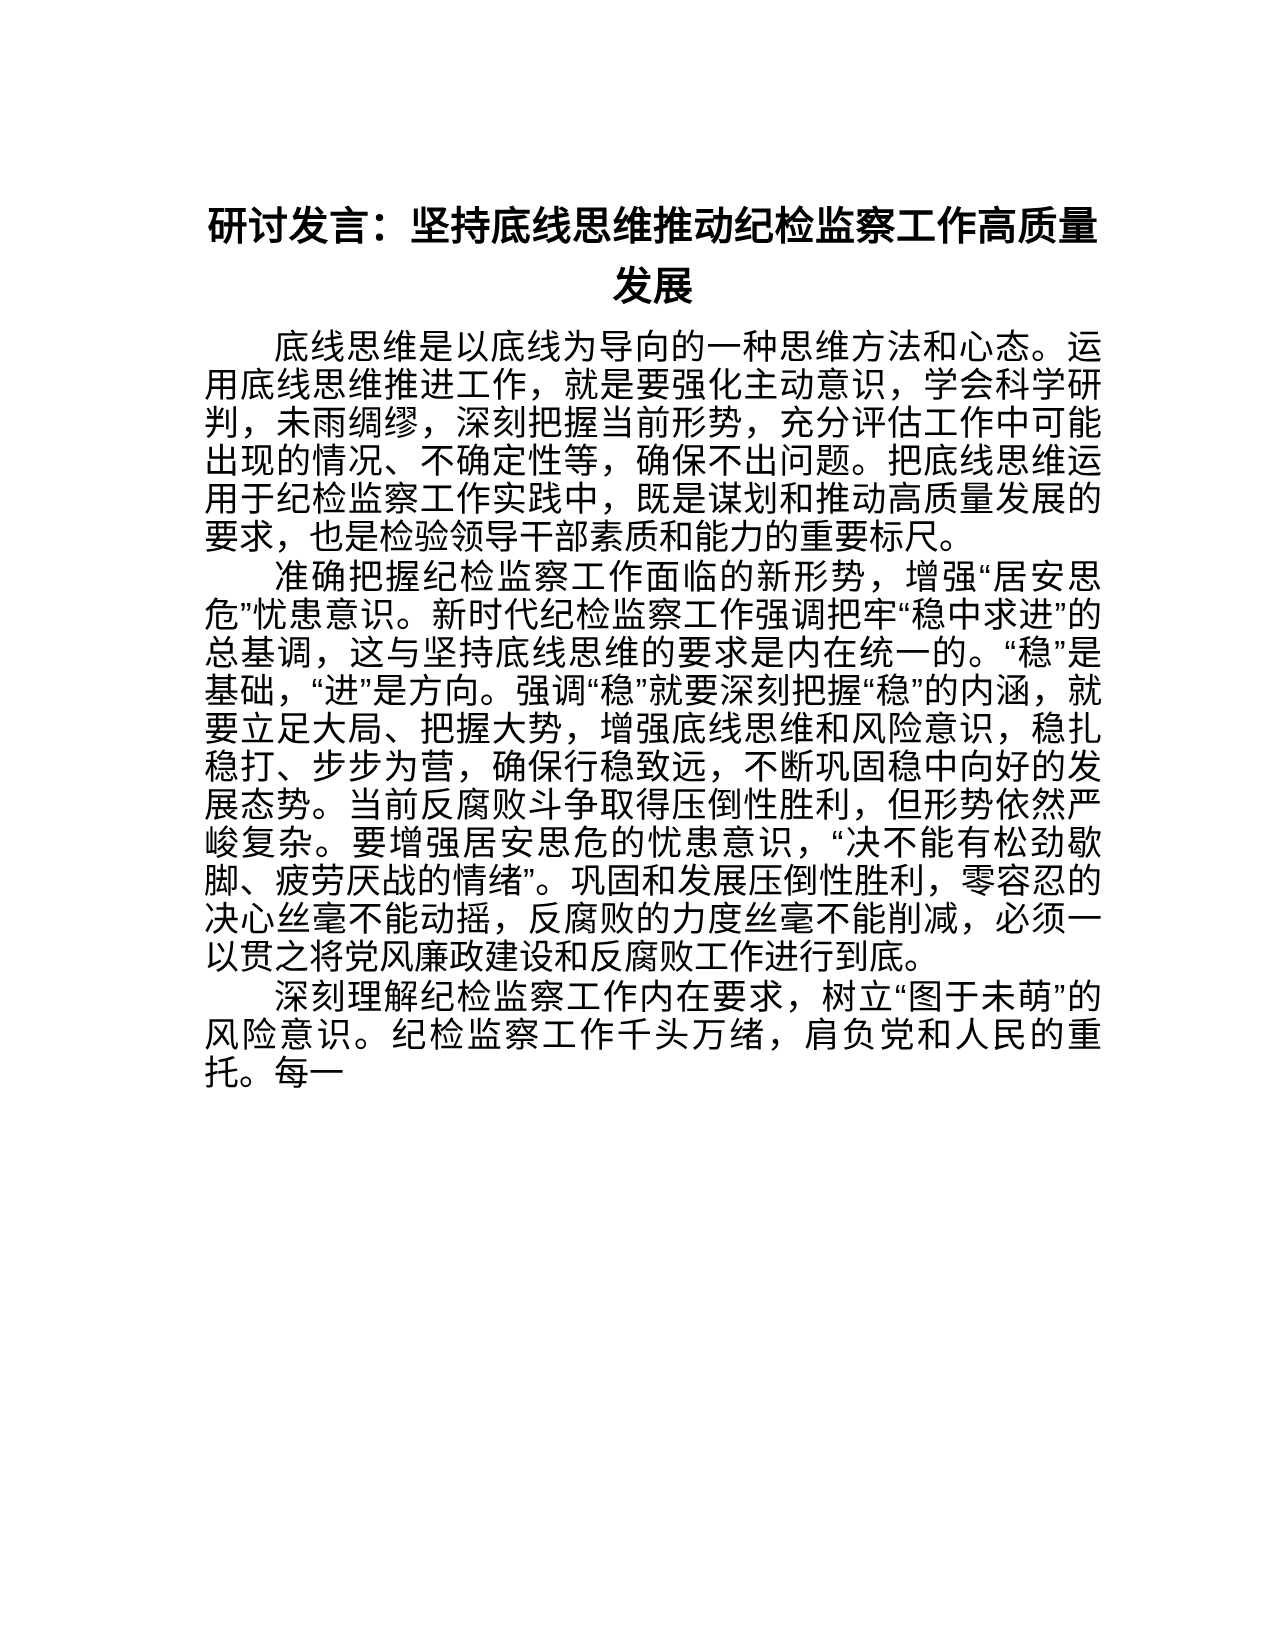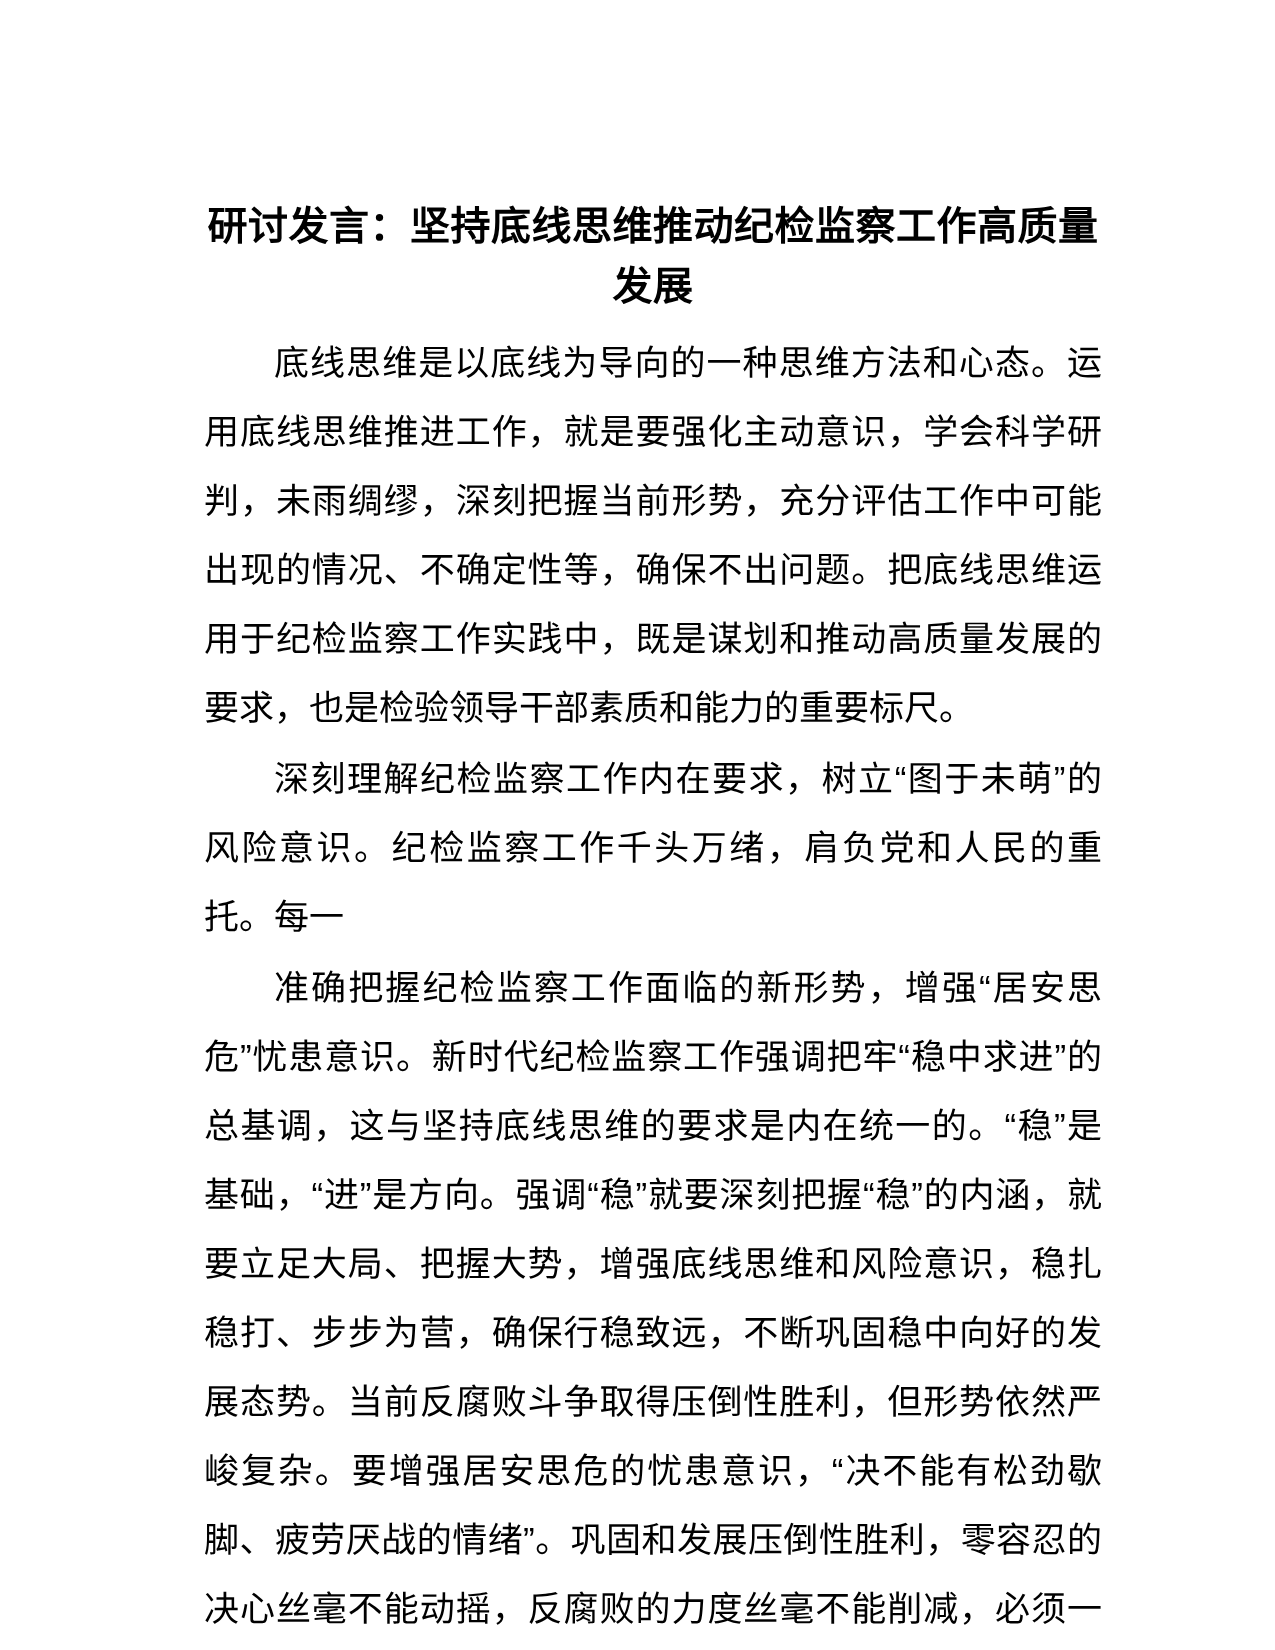--- a/index.html
+++ b/index.html
@@ -31,21 +31,21 @@
     text-align: center;
     color: #000000;
     letter-spacing: 0.5px;
     margin: 0 0 12px 0;
     padding: 0;
   }
   .body-para {
     font-family: "Liberation Sans", "DejaVu Sans", sans-serif;
     font-weight: 400;
     font-size: 35px;
-    line-height: 69px;
+    line-height: 38px;
     color: #000000;
     text-align: justify;
     text-justify: inter-ideograph;
     text-indent: 2em;
     margin: 0 0 2px 0;
     padding: 0;
     word-break: break-all;
     letter-spacing: 0px;
   }
   .body-para:last-child {
@@ -55,18 +55,18 @@
 </head>
 <body>
 
 <div class="page">
   <div class="content">
 
     <h1 class="doc-title">研讨发言：坚持底线思维推动纪检监察工作高质量发展</h1>
 
     <p class="body-para">底线思维是以底线为导向的一种思维方法和心态。运用底线思维推进工作，就是要强化主动意识，学会科学研判，未雨绸缪，深刻把握当前形势，充分评估工作中可能出现的情况、不确定性等，确保不出问题。把底线思维运用于纪检监察工作实践中，既是谋划和推动高质量发展的要求，也是检验领导干部素质和能力的重要标尺。</p>
 
+    <p class="body-para">准确把握纪检监察工作面临的新形势，增强“居安思危”忧患意识。新时代纪检监察工作强调把牢“稳中求进”的总基调，这与坚持底线思维的要求是内在统一的。“稳”是基础，“进”是方向。强调“稳”就要深刻把握“稳”的内涵，就要立足大局、把握大势，增强底线思维和风险意识，稳扎稳打、步步为营，确保行稳致远，不断巩固稳中向好的发展态势。当前反腐败斗争取得压倒性胜利，但形势依然严峻复杂。要增强居安思危的忧患意识，“决不能有松劲歇脚、疲劳厌战的情绪”。巩固和发展压倒性胜利，零容忍的决心丝毫不能动摇，反腐败的力度丝毫不能削减，必须一以贯之将党风廉政建设和反腐败工作进行到底。</p>
+
     <p class="body-para">深刻理解纪检监察工作内在要求，树立“图于未萌”的风险意识。纪检监察工作千头万绪，肩负党和人民的重托。每一</p>
-
-    <p class="body-para">准确把握纪检监察工作面临的新形势，增强“居安思危”忧患意识。新时代纪检监察工作强调把牢“稳中求进”的总基调，这与坚持底线思维的要求是内在统一的。“稳”是基础，“进”是方向。强调“稳”就要深刻把握“稳”的内涵，就要立足大局、把握大势，增强底线思维和风险意识，稳扎稳打、步步为营，确保行稳致远，不断巩固稳中向好的发展态势。当前反腐败斗争取得压倒性胜利，但形势依然严峻复杂。要增强居安思危的忧患意识，“决不能有松劲歇脚、疲劳厌战的情绪”。巩固和发展压倒性胜利，零容忍的决心丝毫不能动摇，反腐败的力度丝毫不能削减，必须一以贯之将党风廉政建设和反腐败工作进行到底。</p>
 
   </div>
 </div>
 
 </body></html>

